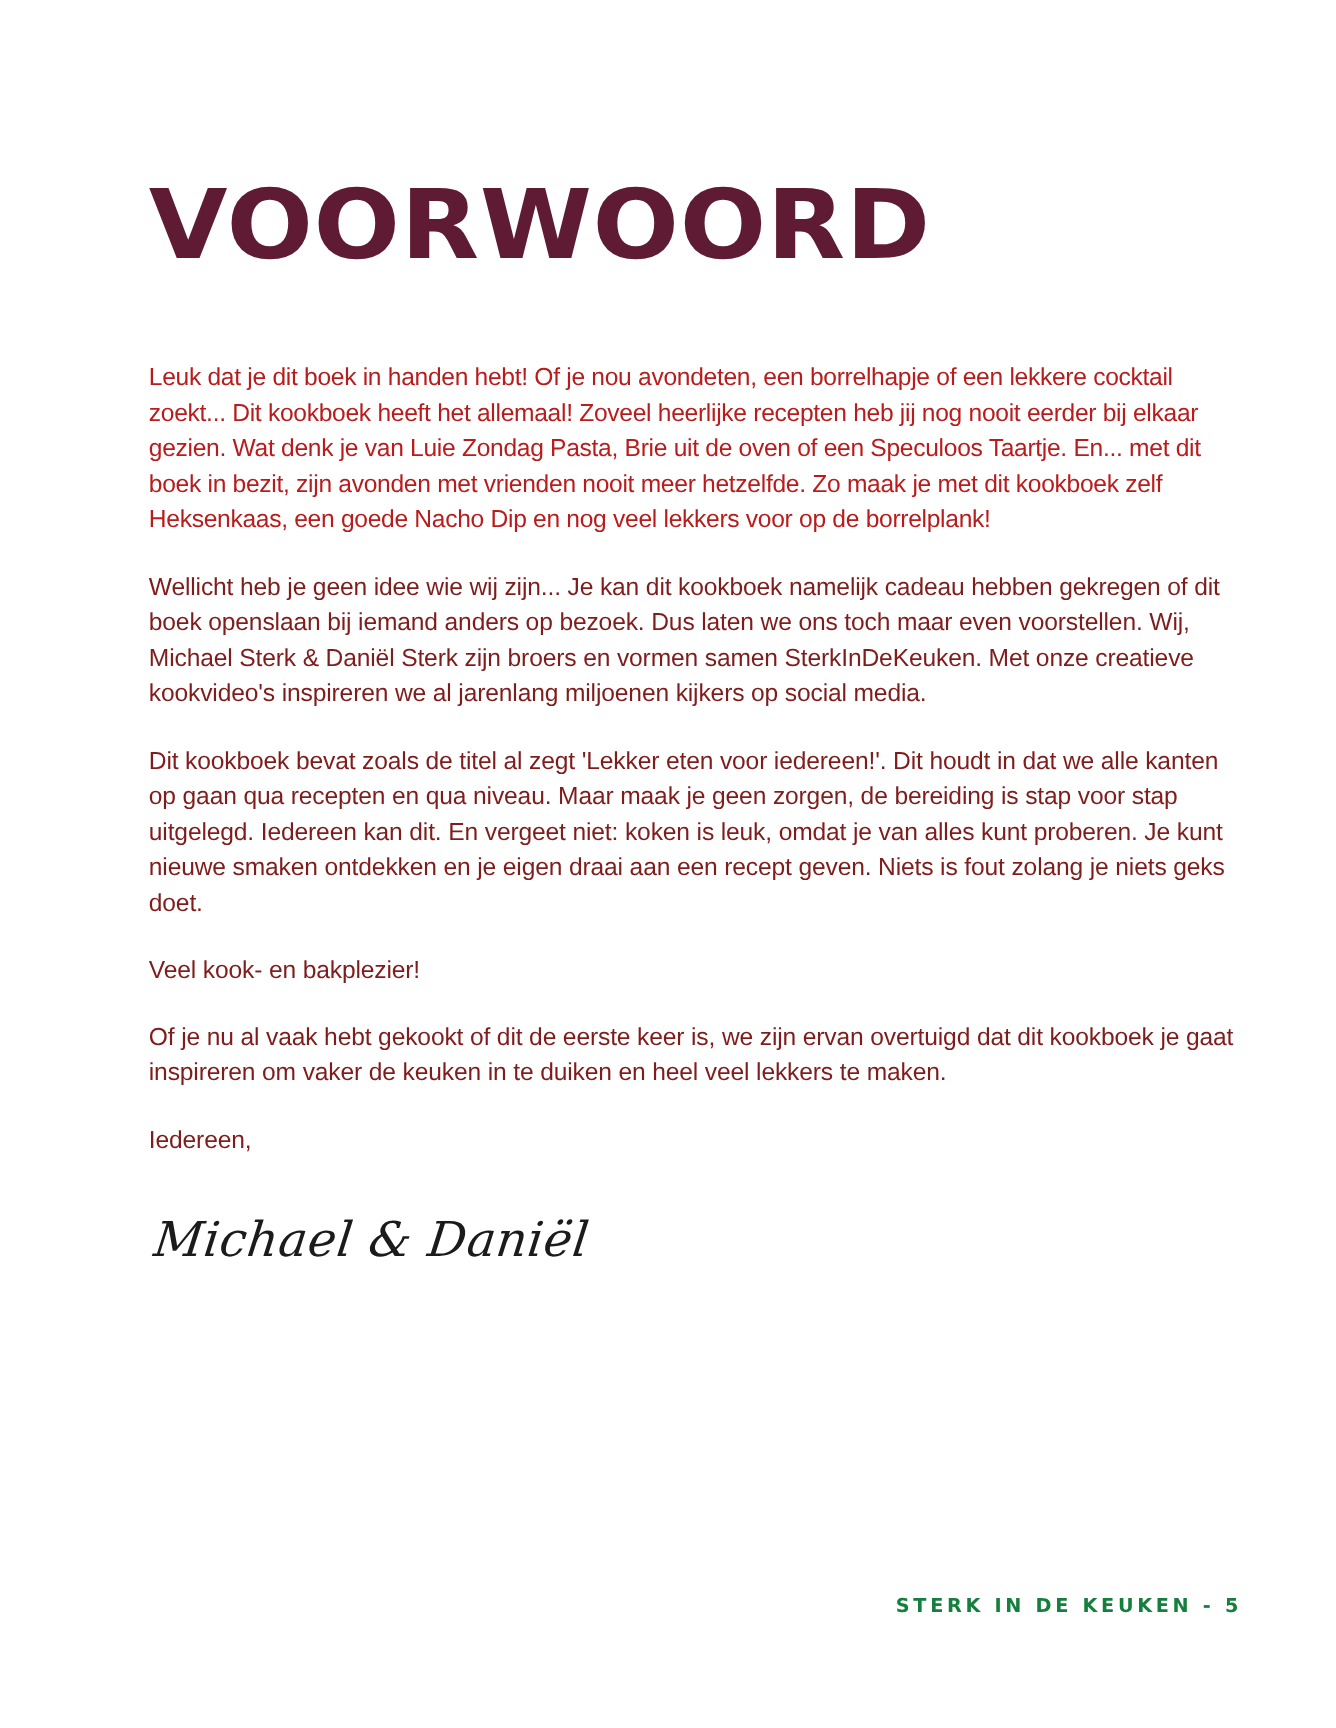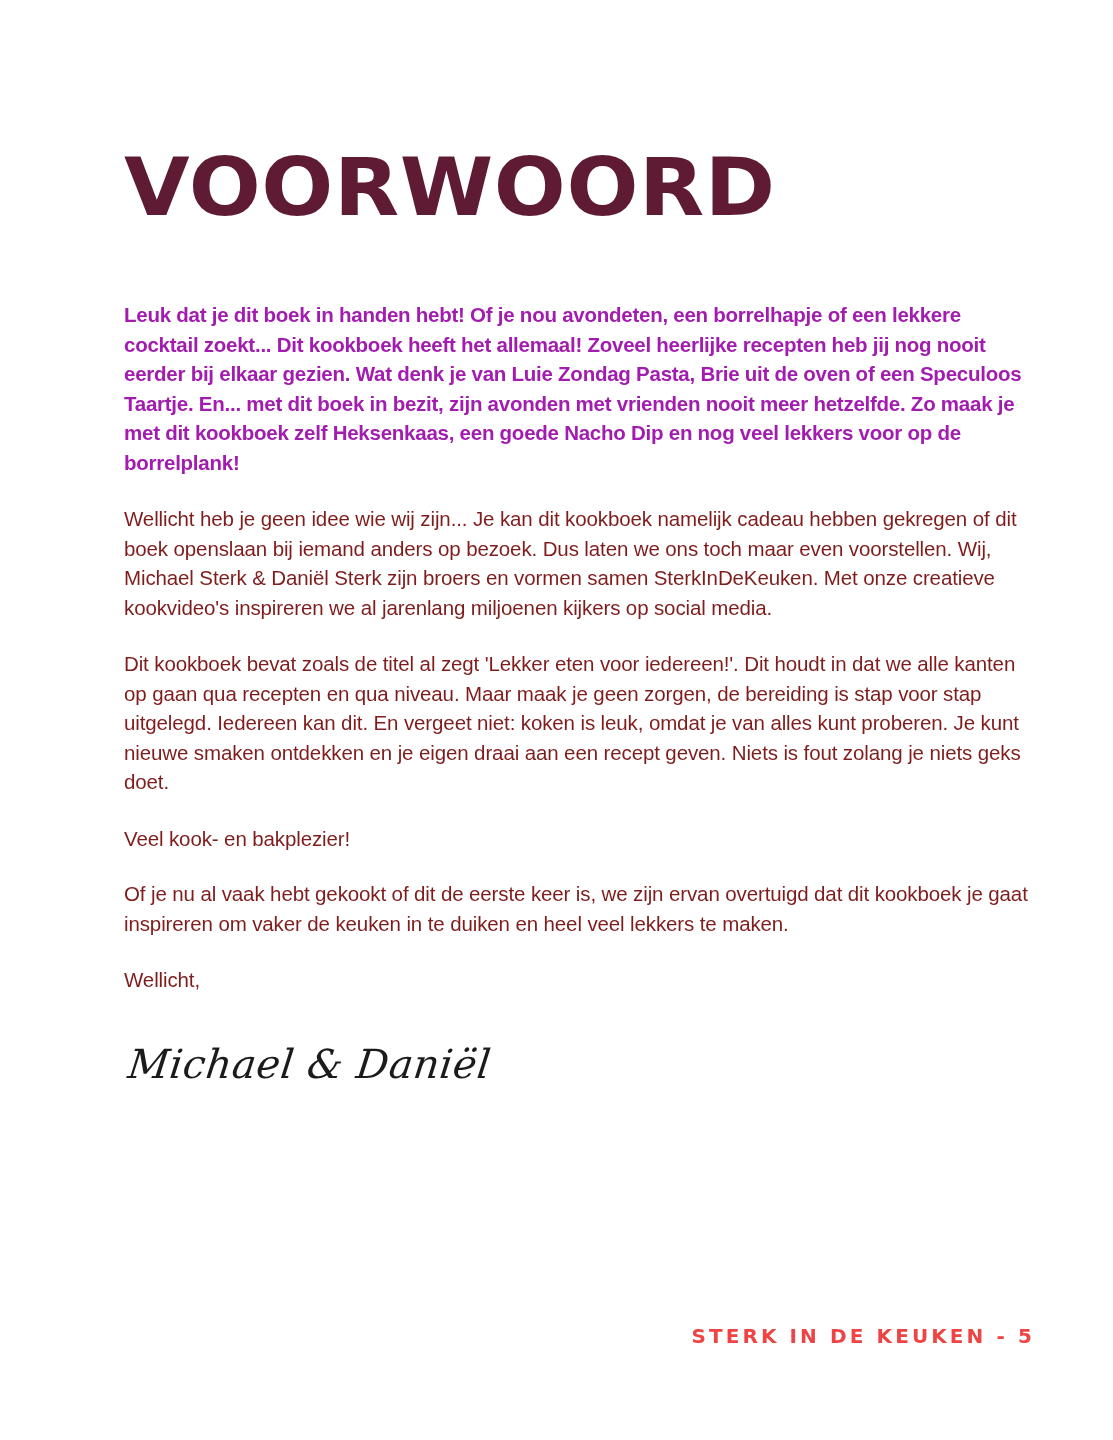--- a/index.html
+++ b/index.html
@@ -58,23 +58,23 @@
   p.para {
     margin: 0 0 27px 0;
     font-family: "Liberation Sans", sans-serif;
     font-size: 20.5px;
     line-height: 29.5px;
     color: #7f1d1d;
     letter-spacing: -0.12px;
     text-align: left;
   }
   p.para.lead {
-    font-weight: 700;
+    font-weight: 400;
     letter-spacing: -0.25px;
-    color: #a21caf;
+    color: #b91c1c;
   }
   p.para.tight {
     margin-bottom: 26px;
   }
 
   
   .signature {
     margin: 22px 0 0 2px;
     font-family: "DejaVu Serif", serif;
     font-style: italic;
@@ -91,23 +91,23 @@
   .footer {
     position: absolute;
     left: 0;
     right: 78px;
     bottom: 92px;
     text-align: right;
   }
   .footer-text {
     font-family: "DejaVu Sans", sans-serif;
     font-weight: 700;
-    font-size: 20px;
+    font-size: 16px;
     letter-spacing: 3.1px;
-    color: #ef4444;
+    color: #15803d;
     white-space: nowrap;
   }
 </style>
 </head>
 <body>
 
 <div class="page">
 
   <div class="content">
 
@@ -118,21 +118,21 @@
       <p class="para lead">Leuk dat je dit boek in handen hebt! Of je nou avondeten, een borrelhapje of een lekkere cocktail zoekt... Dit kookboek heeft het allemaal! Zoveel heerlijke recepten heb jij nog nooit eerder bij elkaar gezien. Wat denk je van Luie Zondag Pasta, Brie uit de oven of een Speculoos Taartje. En... met dit boek in bezit, zijn avonden met vrienden nooit meer hetzelfde. Zo maak je met dit kookboek zelf Heksenkaas, een goede Nacho Dip en nog veel lekkers voor op de borrelplank!</p>
 
       <p class="para">Wellicht heb je geen idee wie wij zijn... Je kan dit kookboek namelijk cadeau hebben gekregen of dit boek openslaan bij iemand anders op bezoek. Dus laten we ons toch maar even voorstellen. Wij, Michael Sterk &amp; Daniël Sterk zijn broers en vormen samen SterkInDeKeuken. Met onze creatieve kookvideo's inspireren we al jarenlang miljoenen kijkers op social media.</p>
 
       <p class="para">Dit kookboek bevat zoals de titel al zegt 'Lekker eten voor iedereen!'. Dit houdt in dat we alle kanten op gaan qua recepten en qua niveau. Maar maak je geen zorgen, de bereiding is stap voor stap uitgelegd. Iedereen kan dit. En vergeet niet: koken is leuk, omdat je van alles kunt proberen. Je kunt nieuwe smaken ontdekken en je eigen draai aan een recept geven. Niets is fout zolang je niets geks doet.</p>
 
       <p class="para tight">Veel kook- en bakplezier!</p>
 
       <p class="para">Of je nu al vaak hebt gekookt of dit de eerste keer is, we zijn ervan overtuigd dat dit kookboek je gaat inspireren om vaker de keuken in te duiken en heel veel lekkers te maken.</p>
 
-      <p class="para tight">Wellicht,</p>
+      <p class="para tight">Iedereen,</p>
 
       <div class="signature">Michael &amp; Daniël</div>
 
     </div>
   </div>
 
   <div class="footer">
     <span class="footer-text">STERK IN DE KEUKEN - 5</span>
   </div>
 

